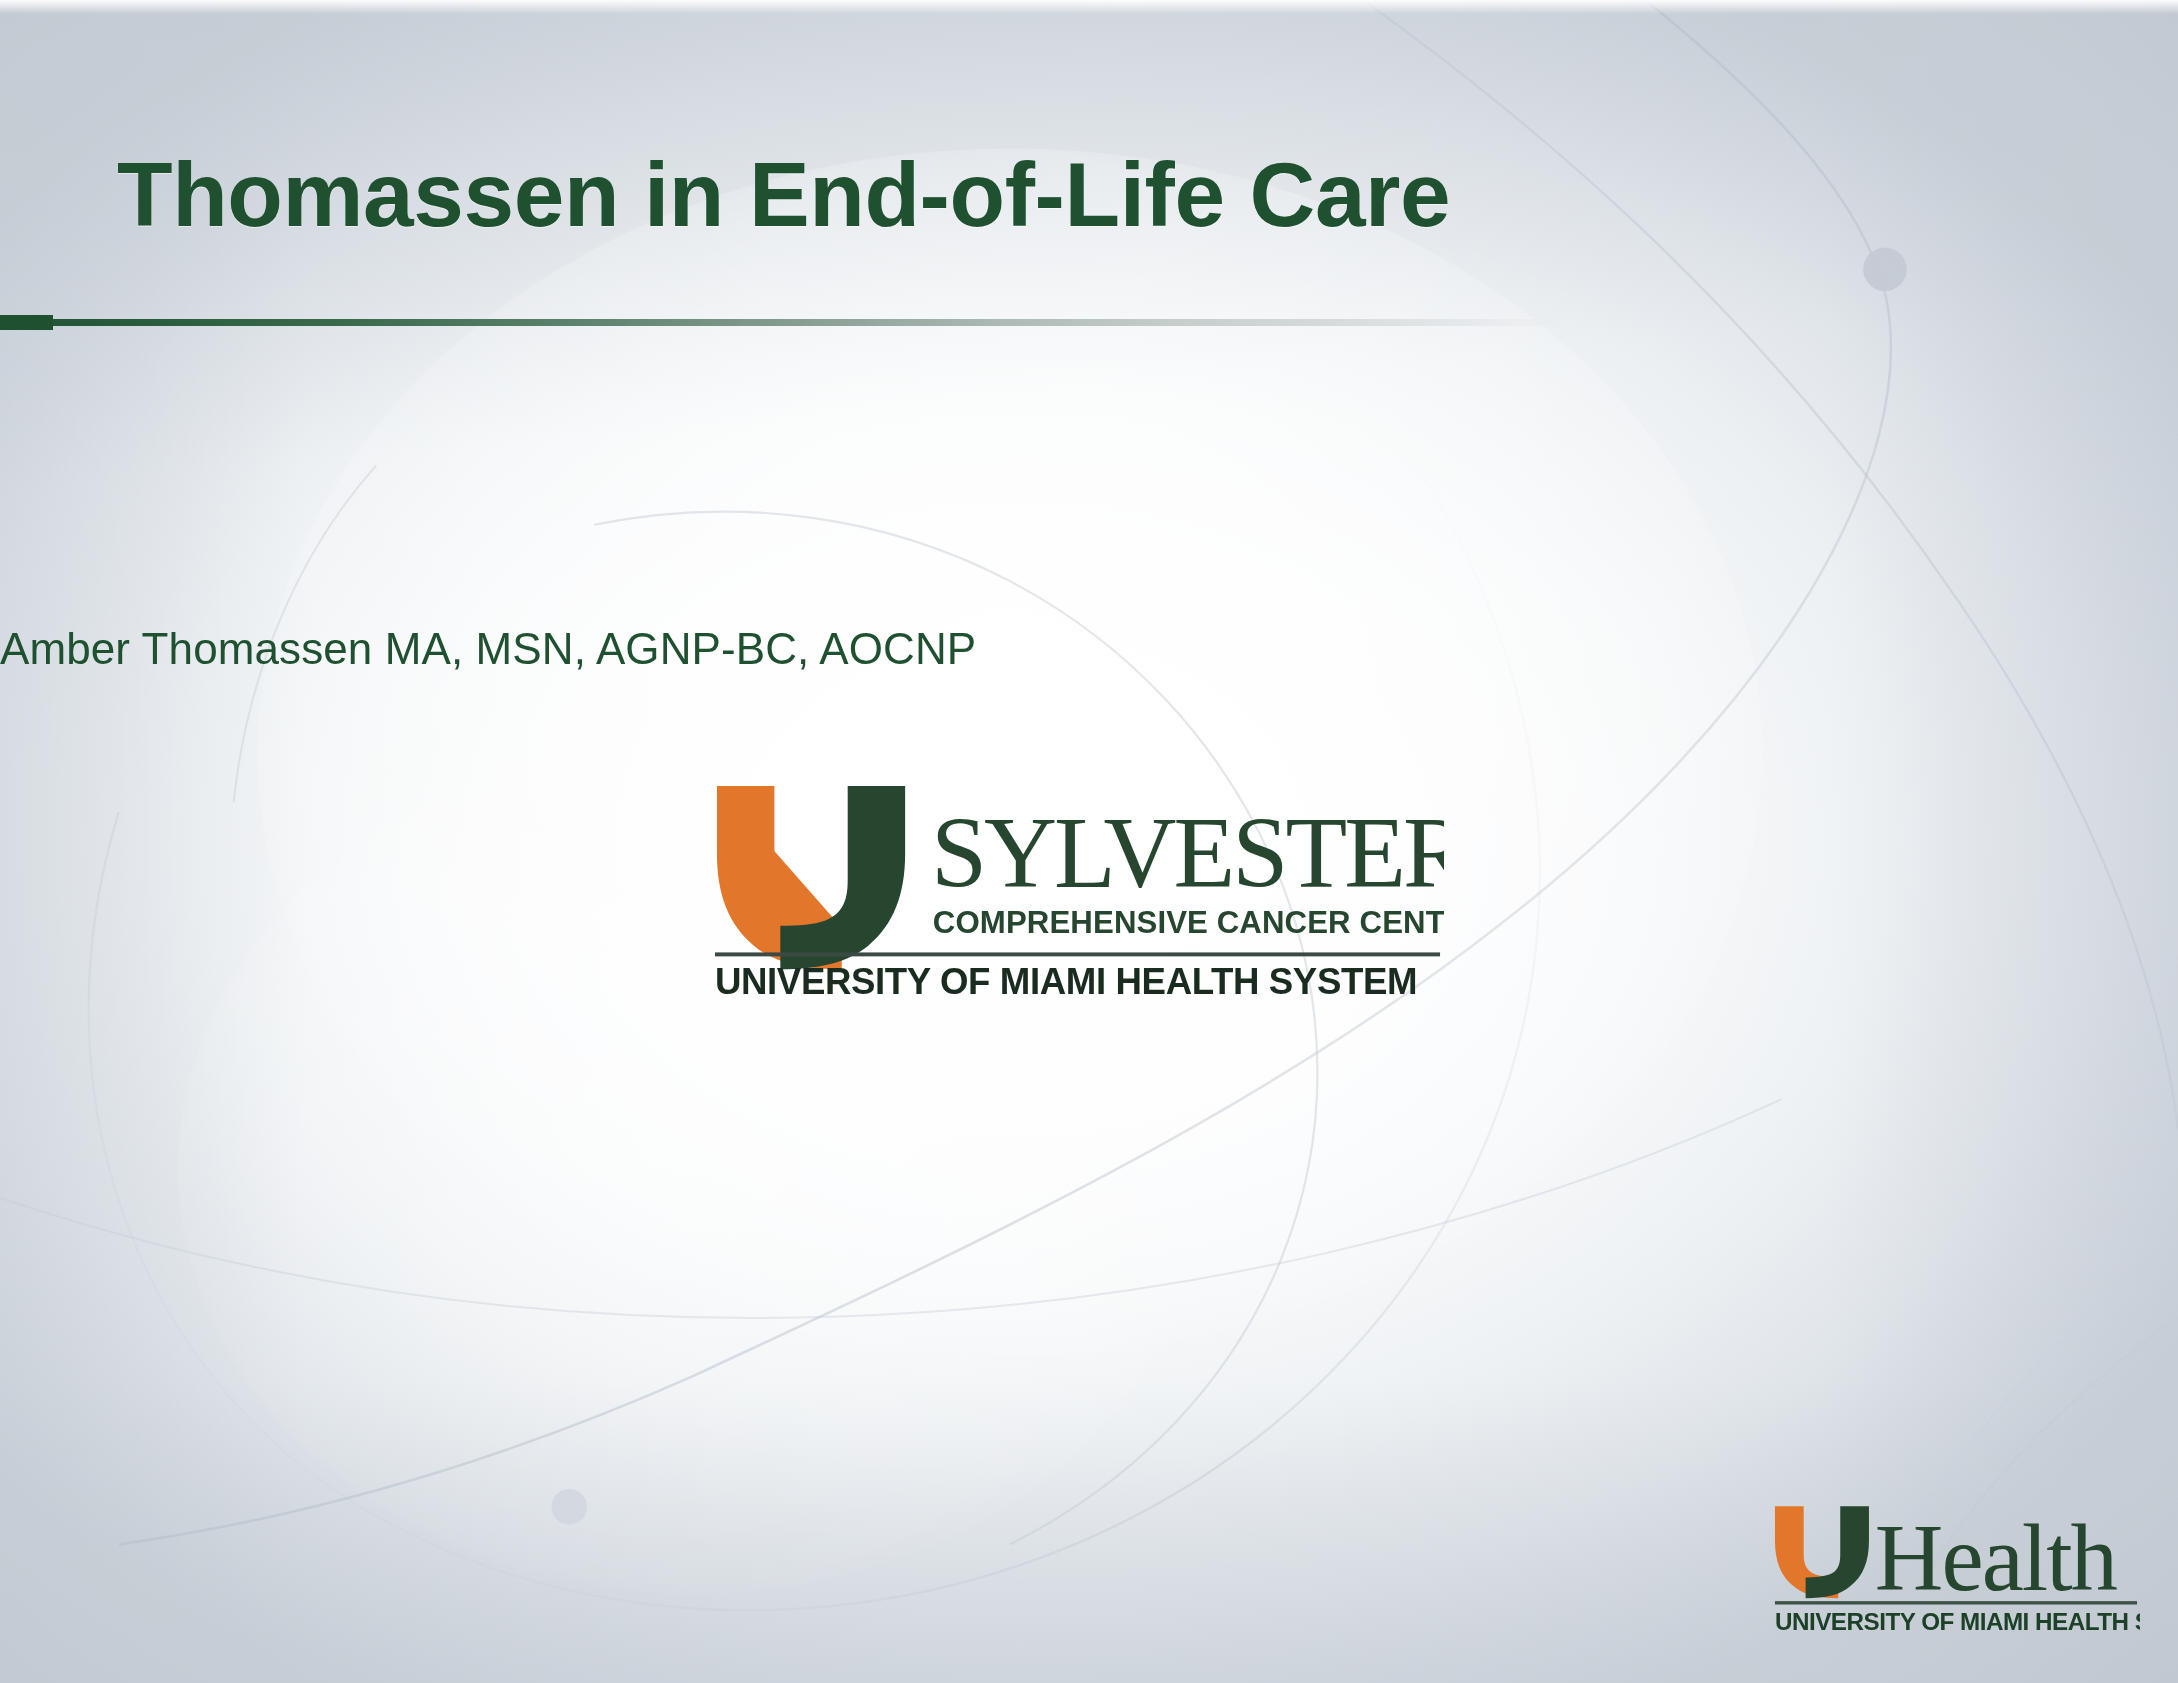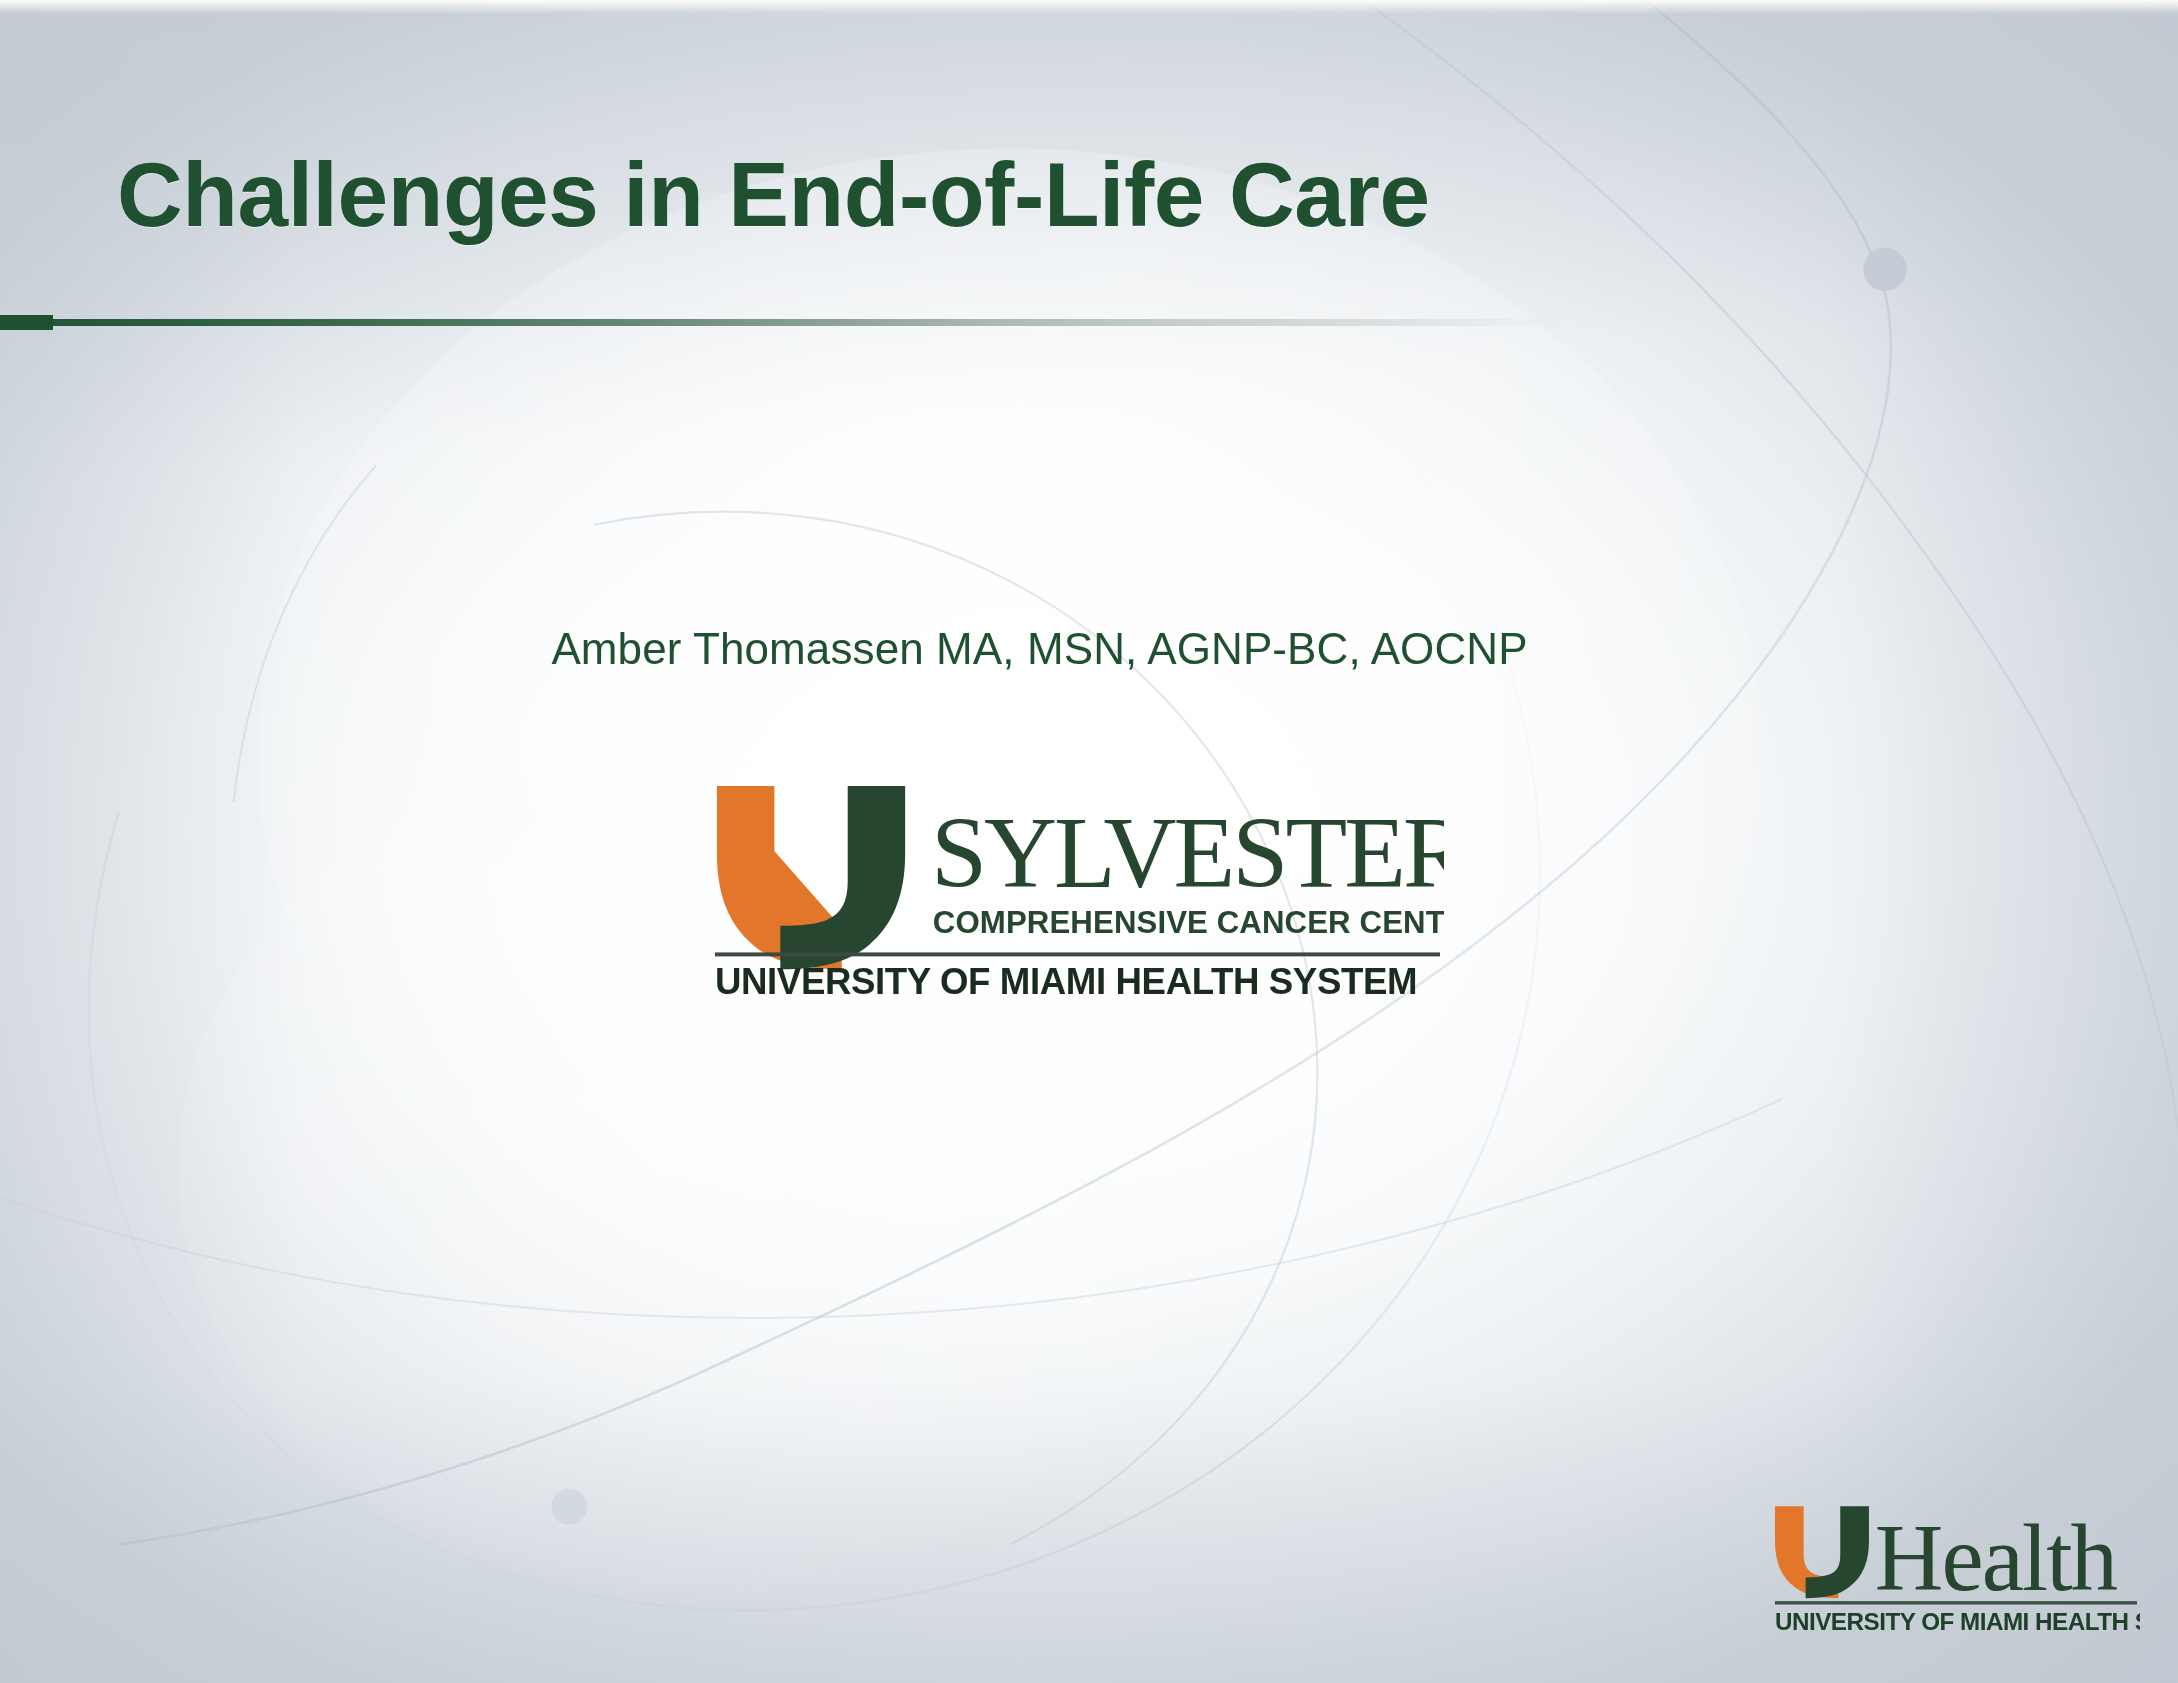--- a/index.html
+++ b/index.html
@@ -97,21 +97,21 @@
     height: 15px;
     background: #1f5130;
   }
 
   
   #author-line {
     position: absolute;
     left: 0;
     top: 624px;
     width: 2079px;
-    text-align: center;
+    text-align: left;
     font-size: 44px;
     color: #1f5130;
     font-weight: normal;
     letter-spacing: 0.1px;
   }
 
   
   #sylvester-logo {
     position: absolute;
     left: 711px;
@@ -183,21 +183,21 @@
     <path d="M 380 470 C 300 560 250 680 236 810" fill="none" stroke="#c5cdd6" stroke-opacity="0.45" stroke-width="2.0"></path>
 
     <circle cx="1904" cy="272" r="22" fill="#c4cad4" fill-opacity="0.92"></circle>
     <circle cx="575" cy="1522" r="18" fill="#cfd5dc" fill-opacity="0.72"></circle>
   </svg>
 
   <div class="bg-vignette"></div>
   <div class="bg-top-sheen"></div>
 
   <div id="title-block">
-    <h1 id="page-title">Challenges in End-of-Life Care</h1>
+    <h1 id="page-title">Thomassen in End-of-Life Care</h1>
   </div>
   <div id="title-rule"></div>
   <div id="title-rule-cap"></div>
 
   <div id="author-line">Amber Thomassen MA, MSN, AGNP-BC, AOCNP</div>
 
   <svg id="sylvester-logo" viewBox="0 0 740 216">
 
     <g>
 

